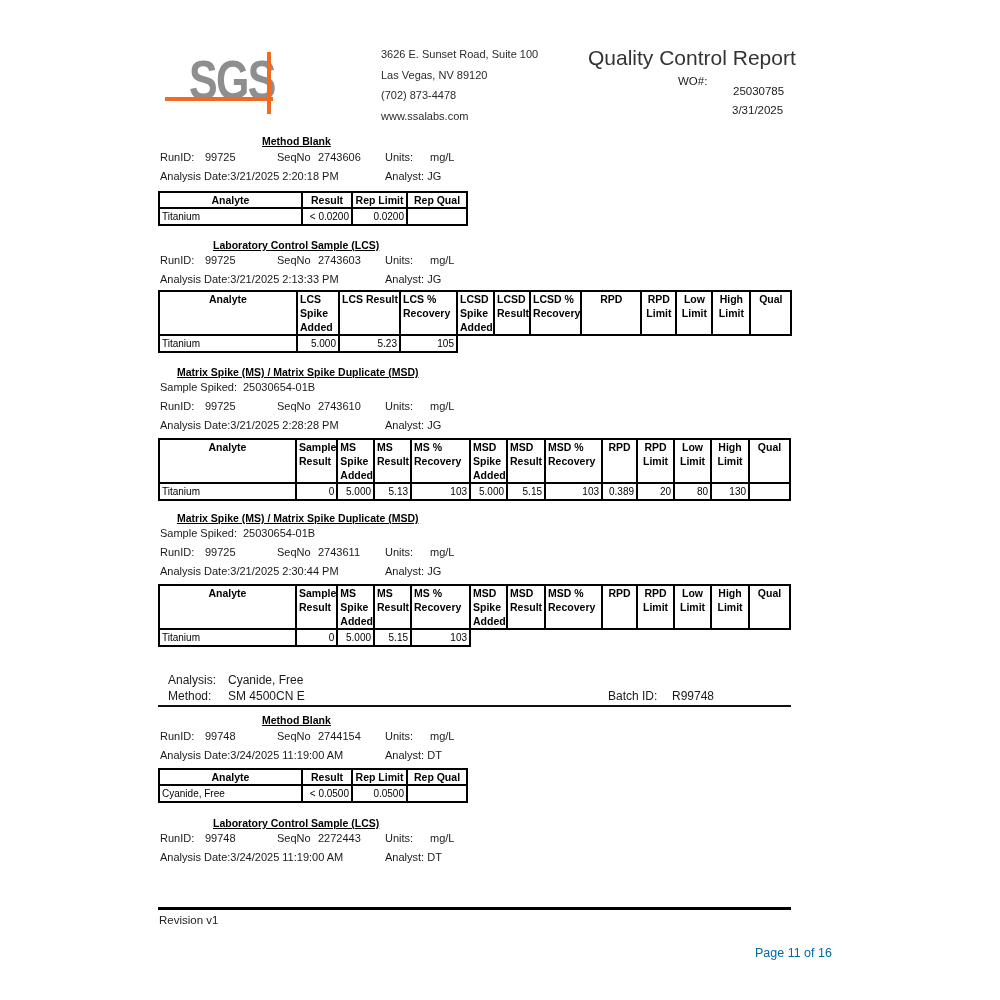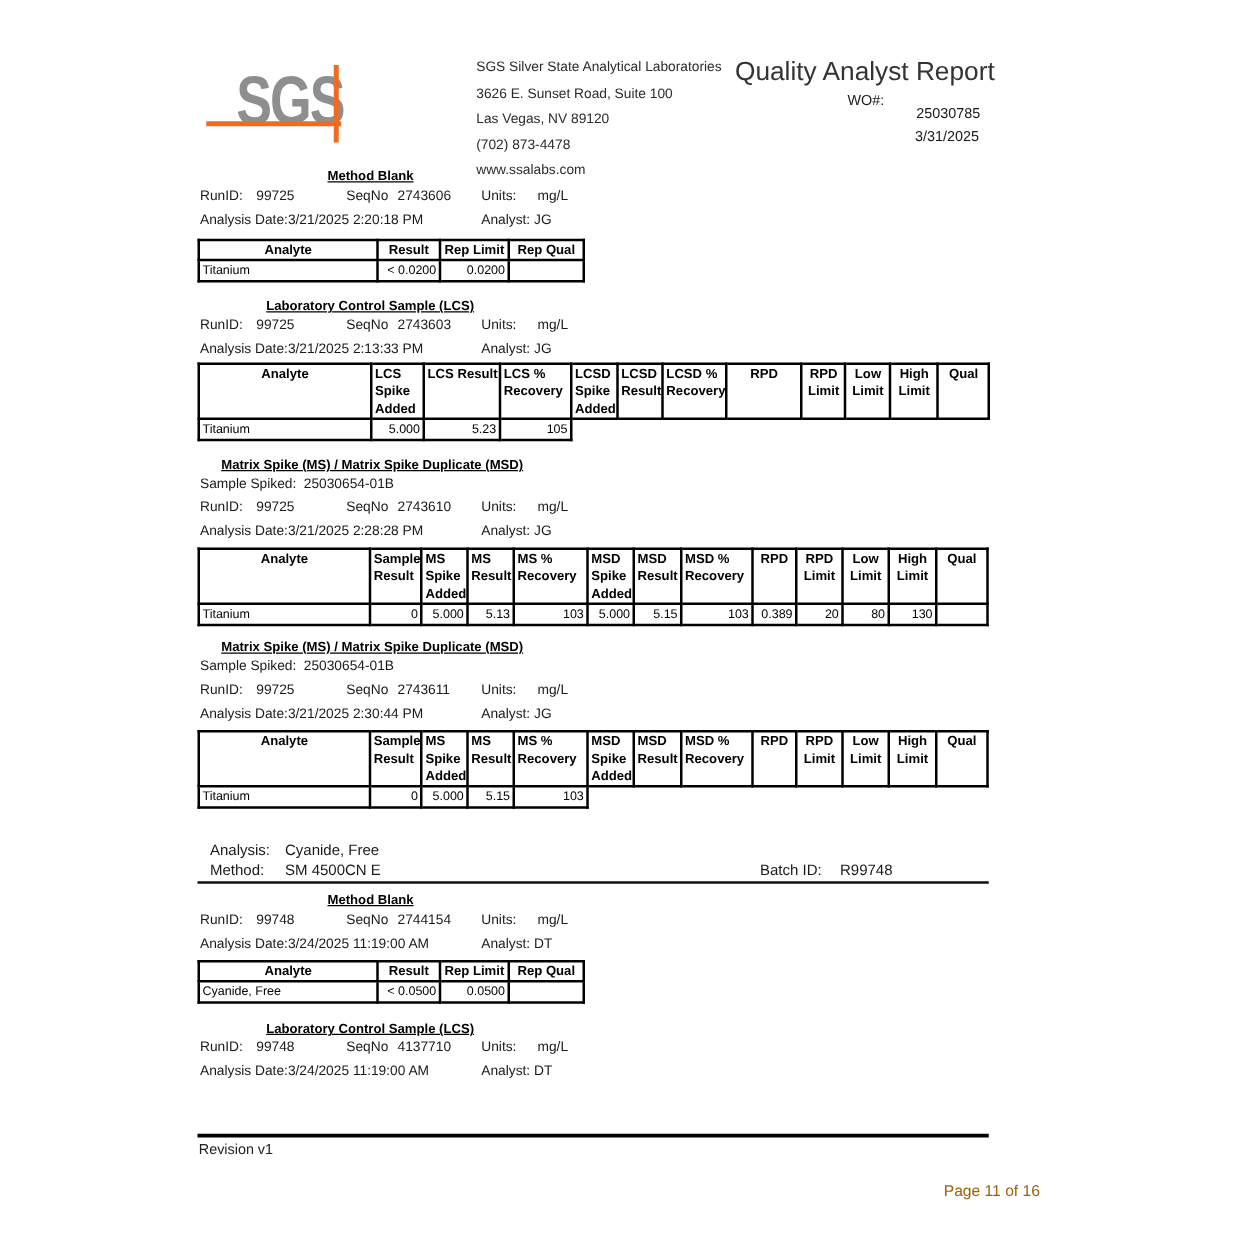--- a/index.html
+++ b/index.html
@@ -35,28 +35,27 @@
 
 <div class="page">
 
   <div>
     <div class="logo-text" style="color: rgb(142, 142, 142);">SGS</div>
     <div class="bar" style="left: 165px; top: 97px; width: 108px; height: 4px; background: rgb(242, 106, 33);"></div>
     <div class="bar" style="left: 267px; top: 52px; width: 4px; height: 62px; background: rgb(242, 106, 33);"></div>
   </div>
 
   <div class="addr">
-    <div>SGS Silver State Analytical Laboratories</div>
     <div>3626 E. Sunset Road, Suite 100</div>
     <div>Las Vegas, NV 89120</div>
     <div>(702) 873-4478</div>
     <div>www.ssalabs.com</div>
   </div>
 
-  <div class="report-title">Quality Analyst Report</div>
+  <div class="report-title">Quality Control Report</div>
   <span class="lbl t115" style="left:678px;top:75px;">WO#:</span>
   <span class="lbl t115" style="left:733px;top:85px;">25030785</span>
   <span class="lbl t115" style="left:732px;top:104px;">3/31/2025</span>
 
   <div class="sec-title" style="left:262px;top:135px;">Method Blank</div>
   <span class="lbl t11" style="left:160px;top:151px;">RunID:</span>
   <span class="lbl t11" style="left:205px;top:151px;">99725</span>
   <span class="lbl t11" style="left:277px;top:151px;">SeqNo</span>
   <span class="lbl t11" style="left:318px;top:151px;">2743606</span>
   <span class="lbl t11" style="left:385px;top:151px;">Units:</span>
@@ -432,23 +431,23 @@
       <td class="dc num">0.0500</td>
       <td class="dc"></td>
     </tr>
   </tbody>
     </table>
 
   <div class="sec-title" style="left:213px;top:817px;">Laboratory Control Sample (LCS)</div>
   <span class="lbl t11" style="left:160px;top:832px;">RunID:</span>
   <span class="lbl t11" style="left:205px;top:832px;">99748</span>
   <span class="lbl t11" style="left:277px;top:832px;">SeqNo</span>
-  <span class="lbl t11" style="left:318px;top:832px;">4137710</span>
+  <span class="lbl t11" style="left:318px;top:832px;">2272443</span>
   <span class="lbl t11" style="left:385px;top:832px;">Units:</span>
   <span class="lbl t11" style="left:430px;top:832px;">mg/L</span>
   <span class="lbl t11" style="left:160px;top:851px;"><span>Analysis Date:</span><span>3/24/2025 11:19:00 AM</span></span>
   <span class="lbl t11" style="left:385px;top:851px;"><span>Analyst:</span> <span>DT</span></span>
 
   <div class="divider" style="left:158px;top:907px;width:633px;height:3px;background:#000;"></div>
   <div class="footer-rev">Revision v1</div>
-  <div class="page-num" style="color: #a16207;">Page 11 of 16</div>
+  <div class="page-num" style="color: #0369a1;">Page 11 of 16</div>
 
 </div>
 
 </body></html>

